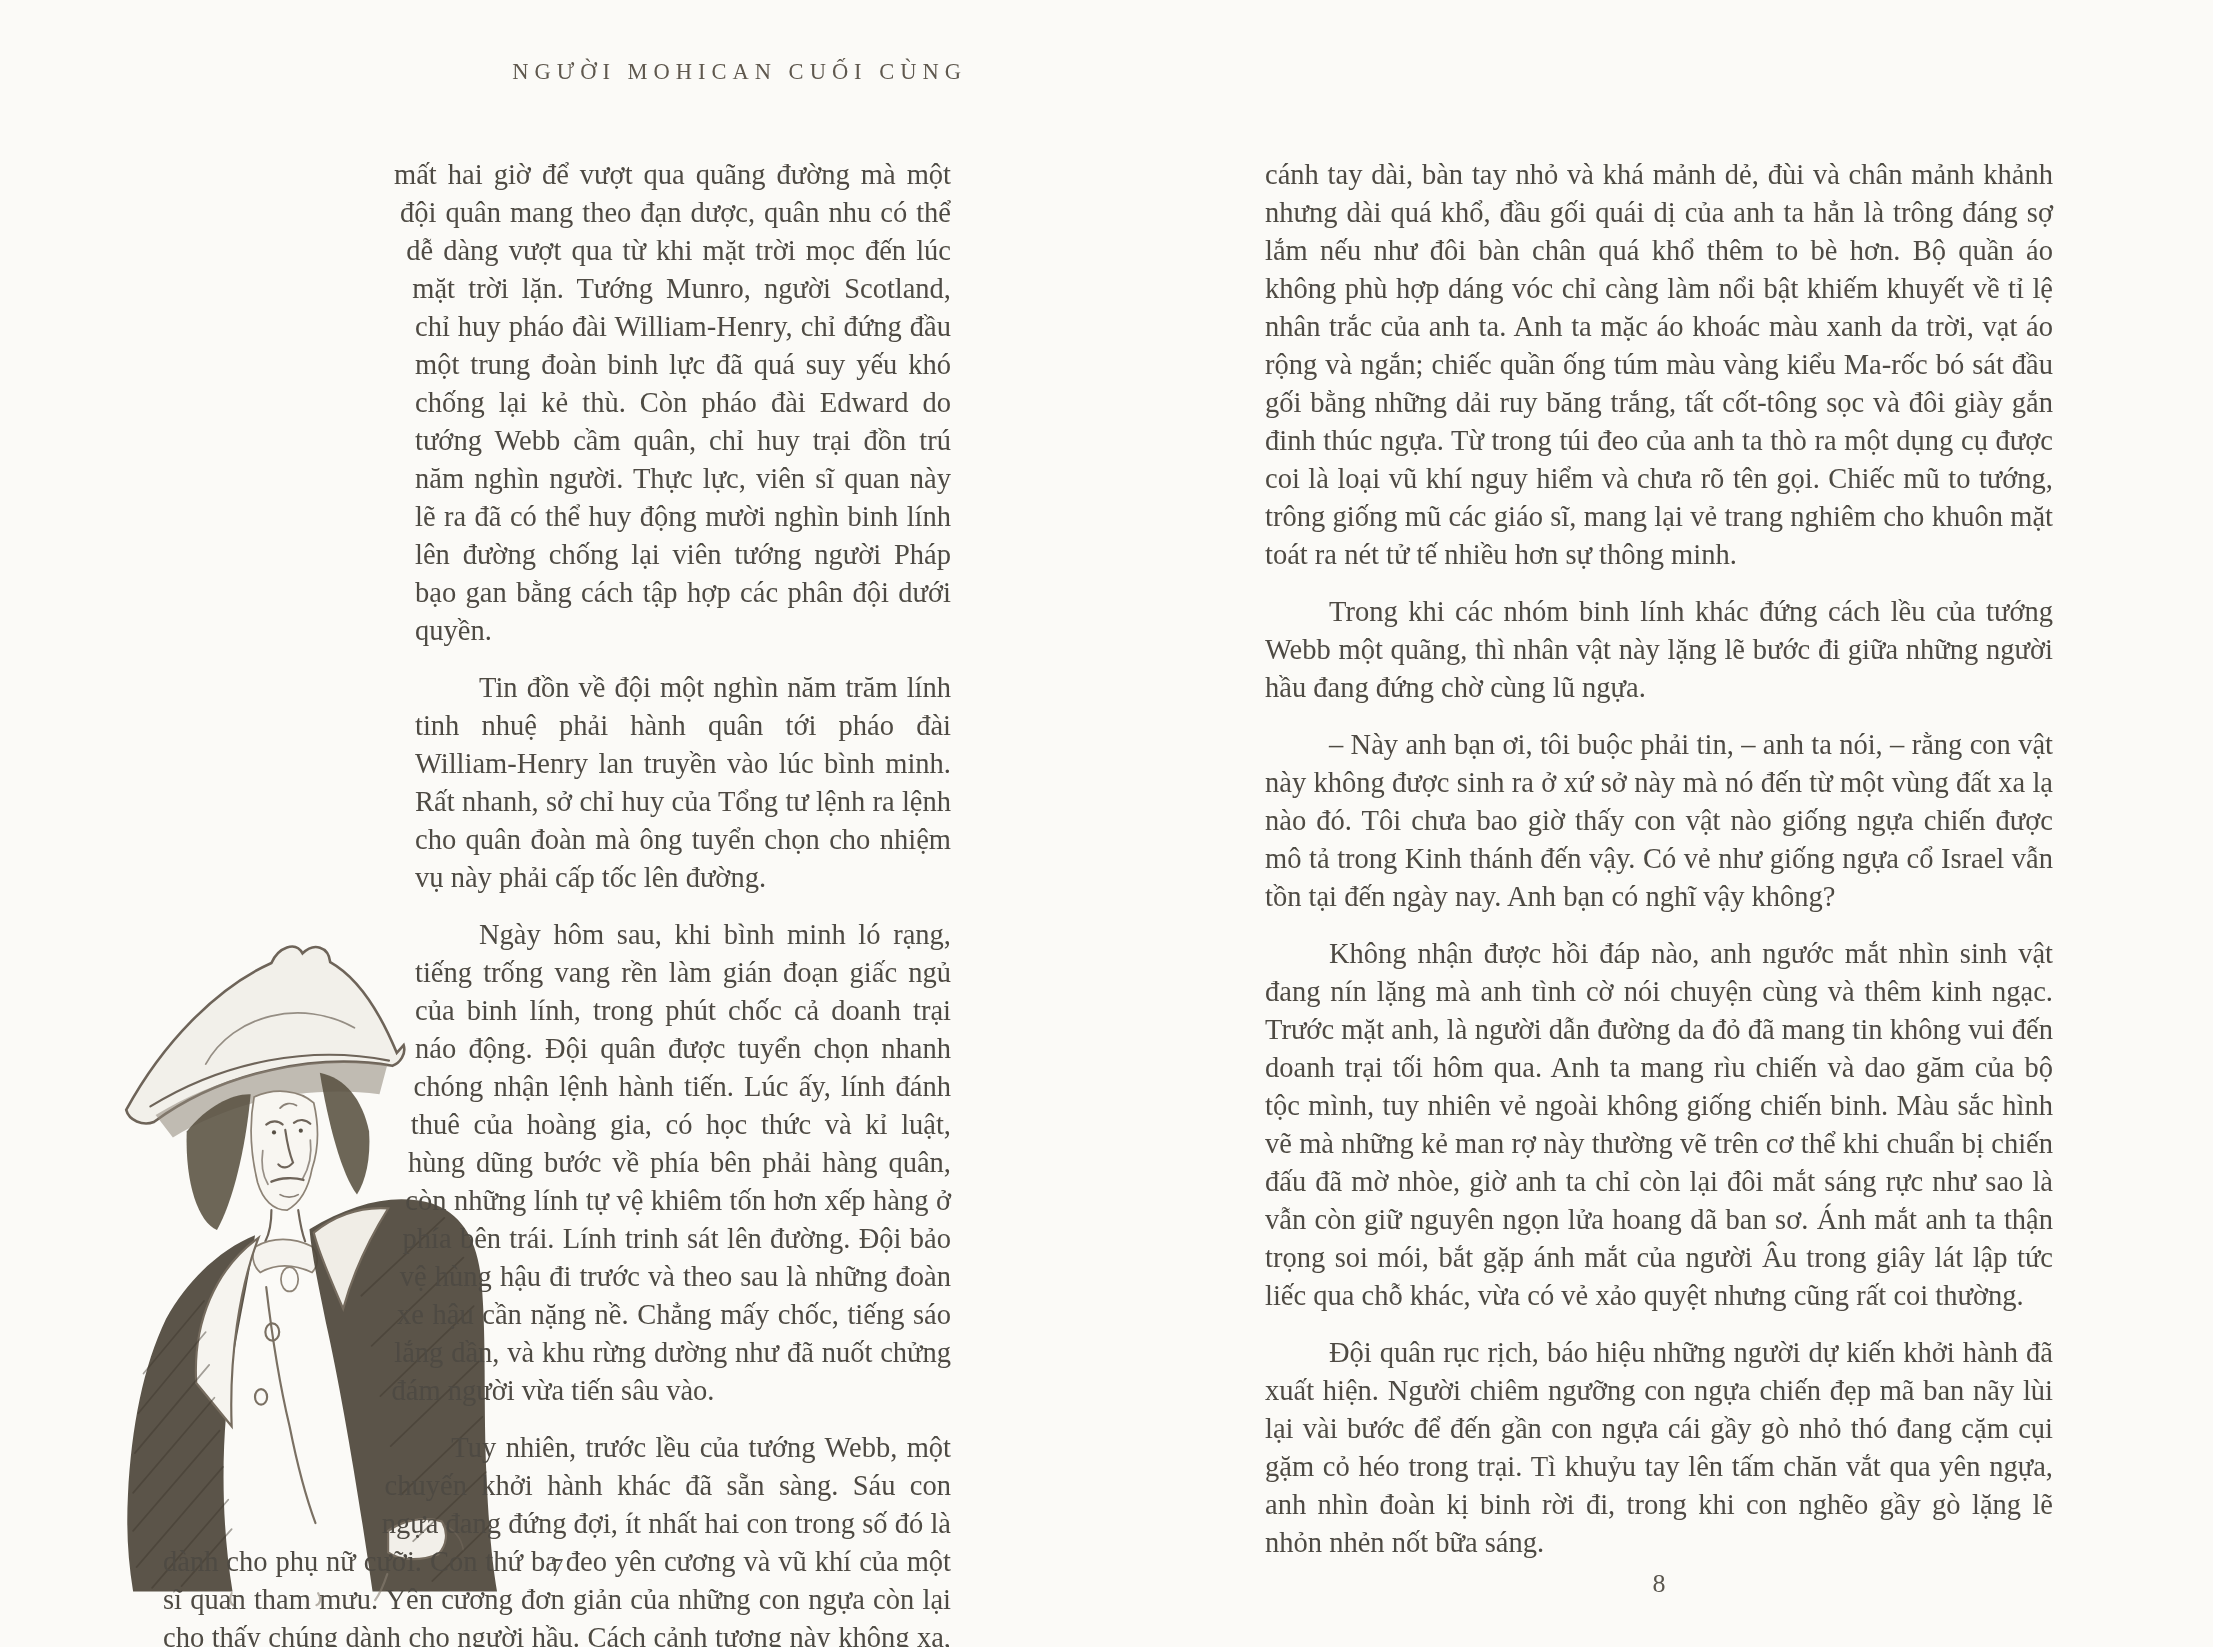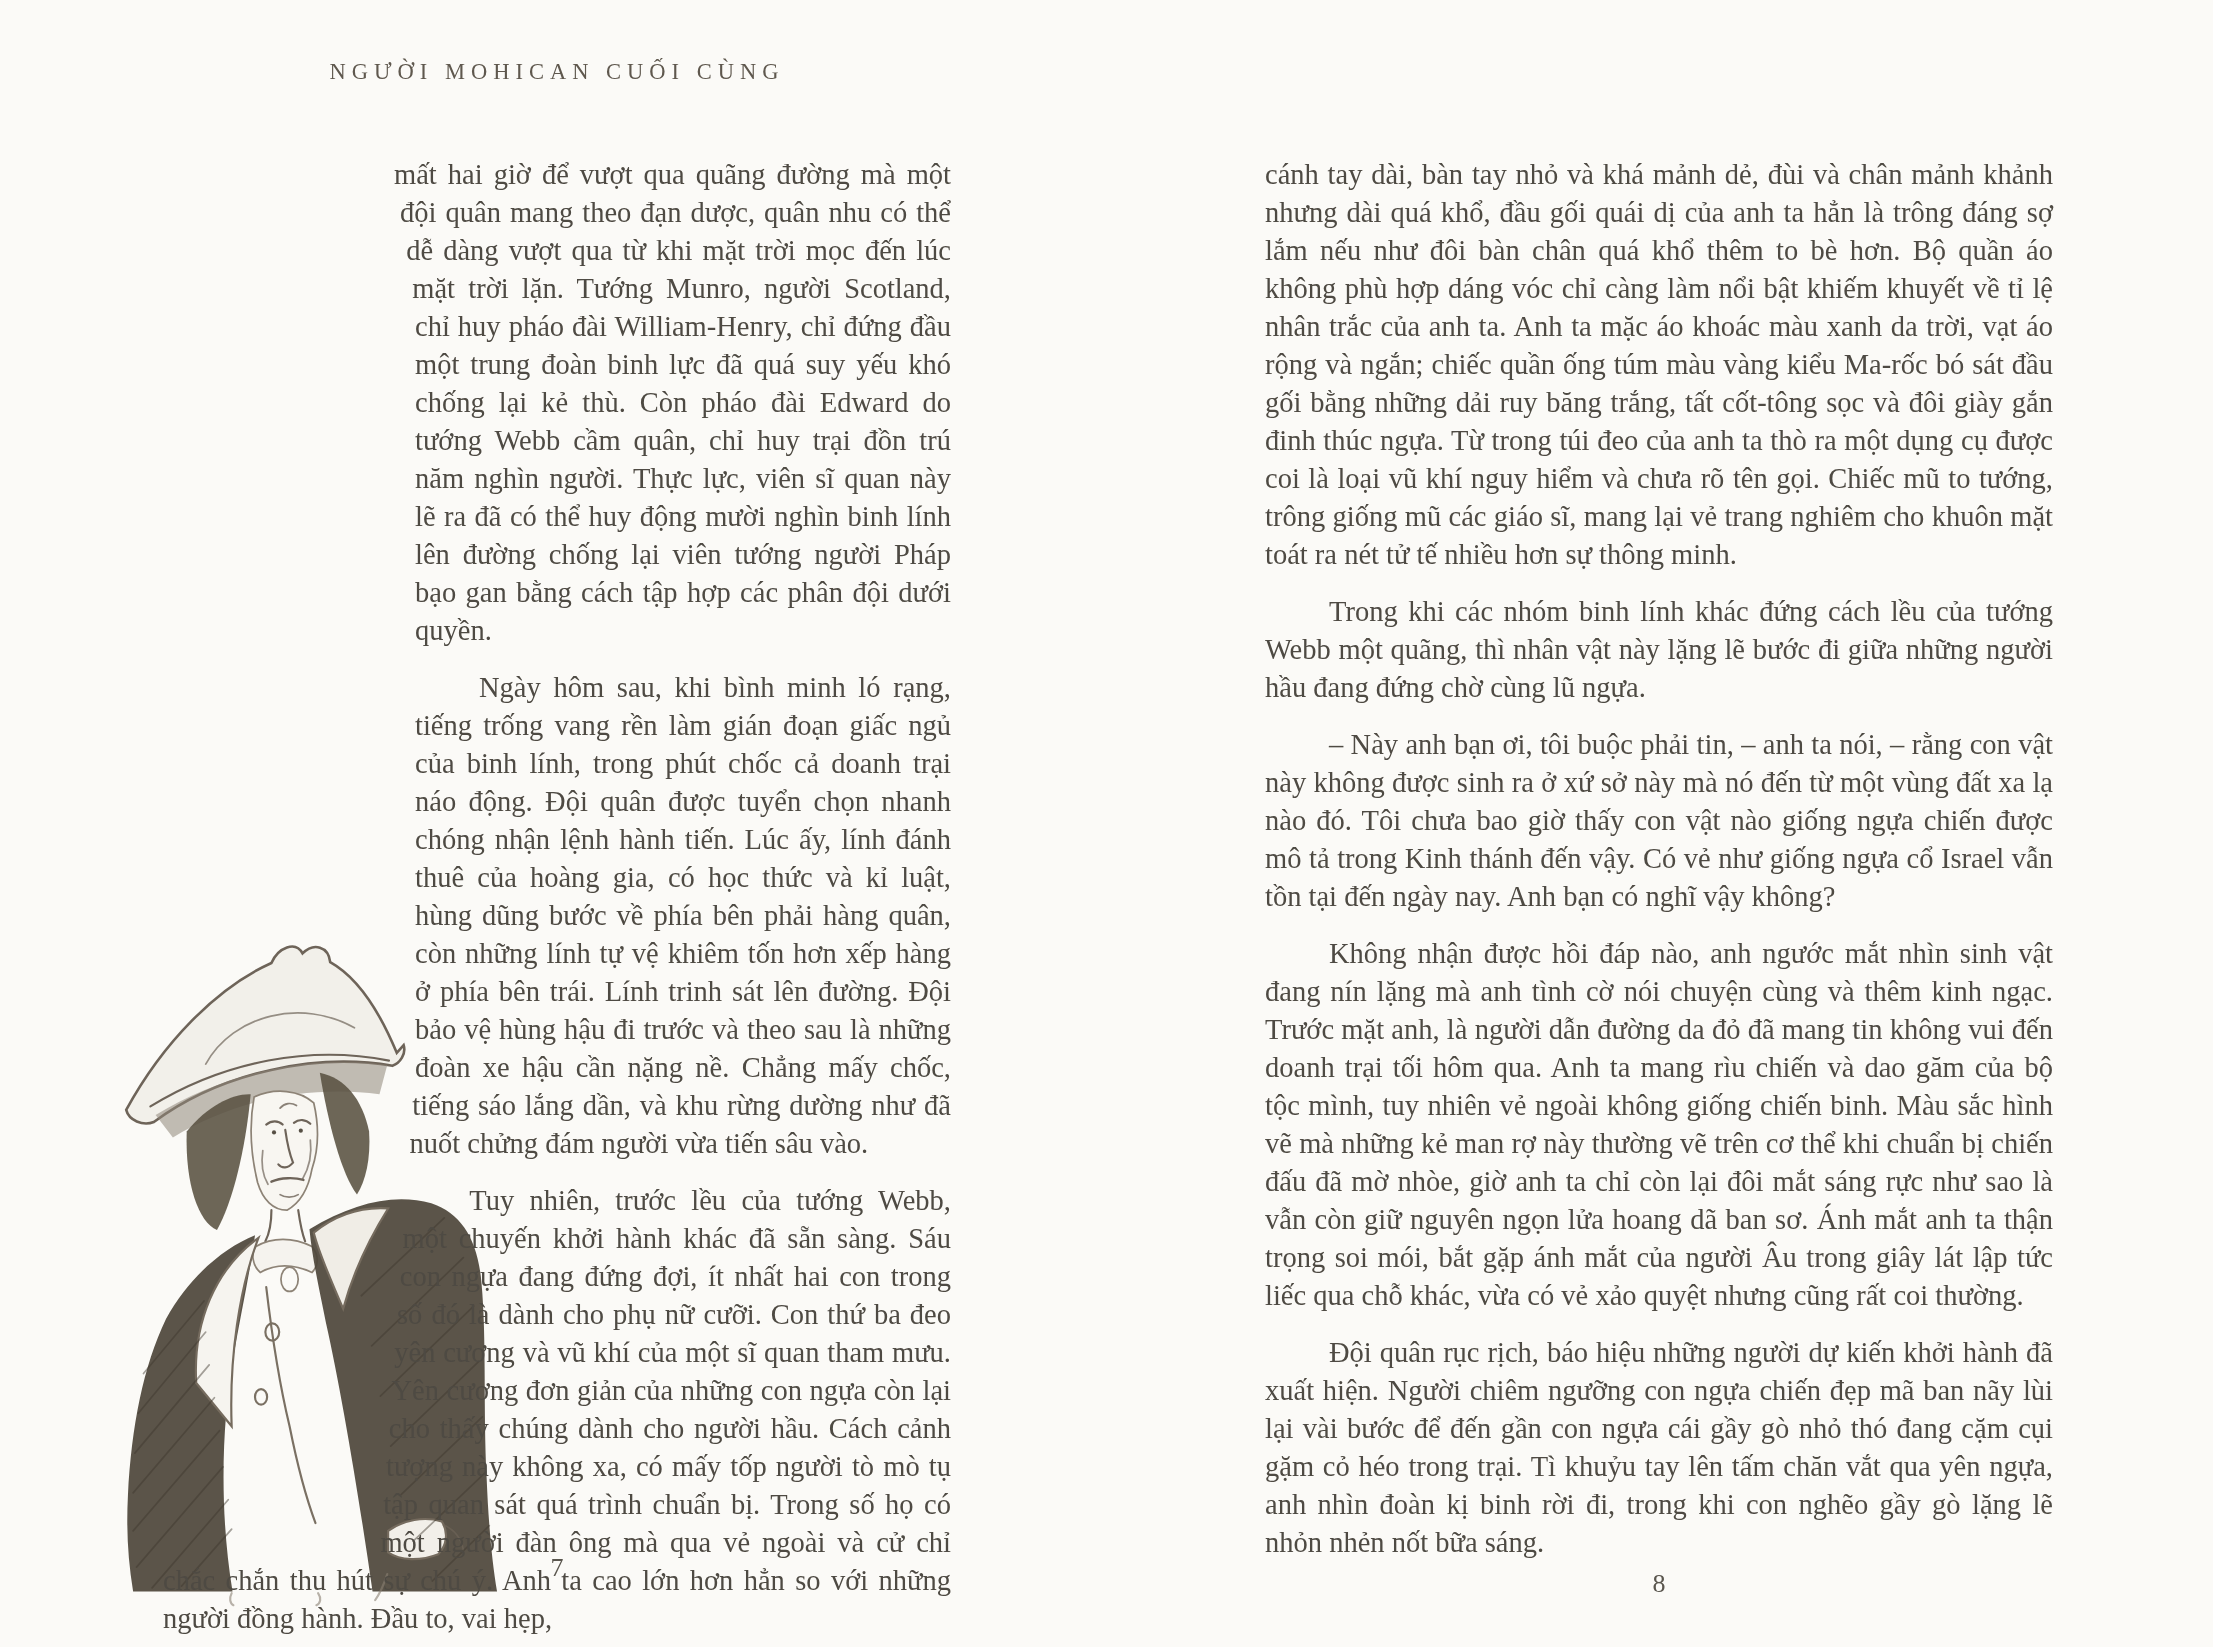--- a/index.html
+++ b/index.html
@@ -8,21 +8,21 @@
     background:#fbfaf7;
     font-family:"Liberation Serif","DejaVu Serif",serif;
     color:#4e4a43;
     overflow:hidden;
   }
   .page{position:absolute;top:0;width:820px;height:1647px;}
   #page-left{left:147px;}
   #page-right{left:1249px;}
   .running-head{
     position:absolute;top:59px;left:0;width:100%;
-    text-align:center;
+    text-align:right;
     font-size:22.5px;letter-spacing:6px;
     color:#5f584e;
     white-space:nowrap;
   }
   .body-text{
     position:absolute;top:140px;left:0;width:820px;
     font-size:28.5px;line-height:38px;
     text-align:justify;
     color:#4e4a43;
   }
@@ -125,20 +125,21 @@
           <path d="M250 774 C254 780 253 786 248 788"></path>
           <path d="M330 752 C326 764 322 774 316 782"></path>
         </g>
       </g>
     </svg>
   </div>
 
   <div class="body-text">
     <div class="wrap-spacer"></div>
     <p class="para">mất hai giờ để vượt qua quãng đường mà một đội quân mang theo đạn dược, quân nhu có thể dễ dàng vượt qua từ khi mặt trời mọc đến lúc mặt trời lặn. Tướng Munro, người Scotland, chỉ huy pháo đài William-Henry, chỉ đứng đầu một trung đoàn binh lực đã quá suy yếu khó chống lại kẻ thù. Còn pháo đài Edward do tướng Webb cầm quân, chỉ huy trại đồn trú năm nghìn người. Thực lực, viên sĩ quan này lẽ ra đã có thể huy động mười nghìn binh lính lên đường chống lại viên tướng người Pháp bạo gan bằng cách tập hợp các phân đội dưới quyền.</p>
+    <p class="para indent">Tin đồn về đội một nghìn năm trăm lính tinh nhuệ phải hành quân tới pháo đài William-Henry lan truyền vào lúc bình minh. Rất nhanh, sở chỉ huy của Tổng tư lệnh ra lệnh cho quân đoàn mà ông tuyển chọn cho nhiệm vụ này phải cấp tốc lên đường.</p>
     <p class="para indent">Ngày hôm sau, khi bình minh ló rạng, tiếng trống vang rền làm gián đoạn giấc ngủ của binh lính, trong phút chốc cả doanh trại náo động. Đội quân được tuyển chọn nhanh chóng nhận lệnh hành tiến. Lúc ấy, lính đánh thuê của hoàng gia, có học thức và kỉ luật, hùng dũng bước về phía bên phải hàng quân, còn những lính tự vệ khiêm tốn hơn xếp hàng ở phía bên trái. Lính trinh sát lên đường. Đội bảo vệ hùng hậu đi trước và theo sau là những đoàn xe hậu cần nặng nề. Chẳng mấy chốc, tiếng sáo lắng dần, và khu rừng dường như đã nuốt chửng đám người vừa tiến sâu vào.</p>
     <p class="para indent">Tuy nhiên, trước lều của tướng Webb, một chuyến khởi hành khác đã sẵn sàng. Sáu con ngựa đang đứng đợi, ít nhất hai con trong số đó là dành cho phụ nữ cưỡi. Con thứ ba đeo yên cương và vũ khí của một sĩ quan tham mưu. Yên cương đơn giản của những con ngựa còn lại cho thấy chúng dành cho người hầu. Cách cảnh tượng này không xa, có mấy tốp người tò mò tụ tập quan sát quá trình chuẩn bị. Trong số họ có một người đàn ông mà qua vẻ ngoài và cử chỉ chắc chắn thu hút sự chú ý. Anh ta cao lớn hơn hẳn so với những người đồng hành. Đầu to, vai hẹp,</p>
   </div>
 
   <div class="page-number">7</div>
 </section>
 
 <section class="page" id="page-right">
 
   <div class="body-text">

